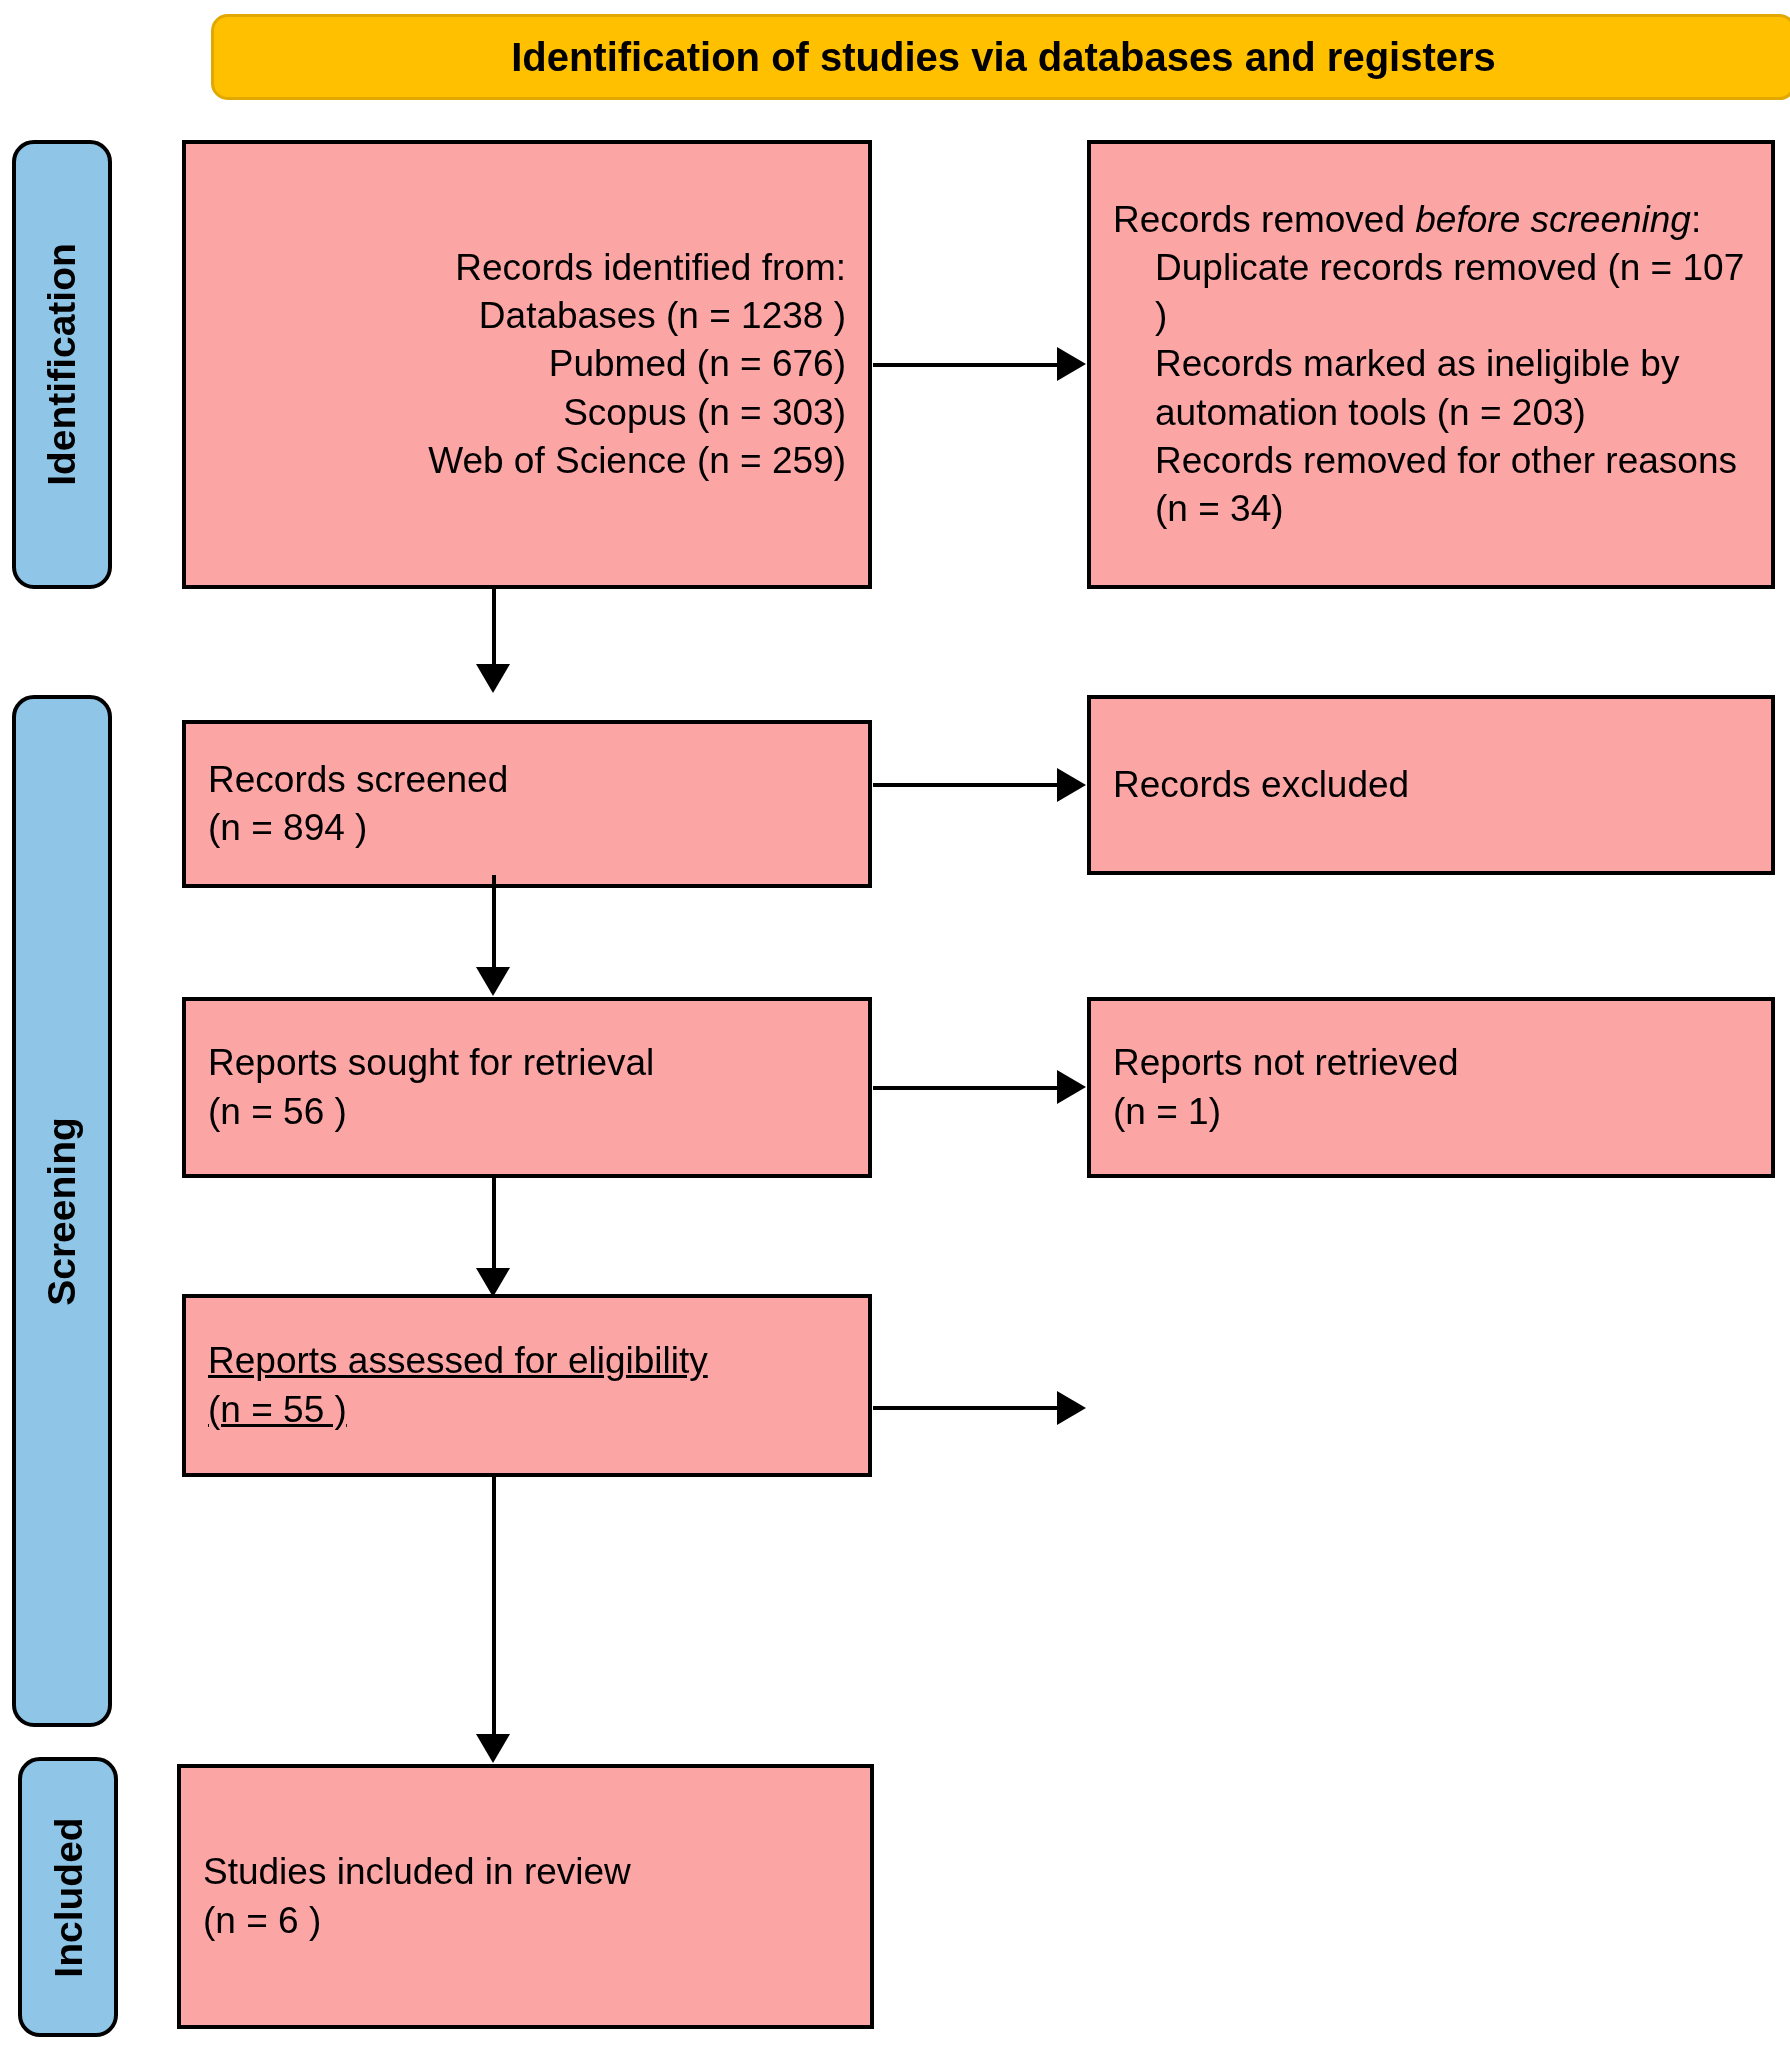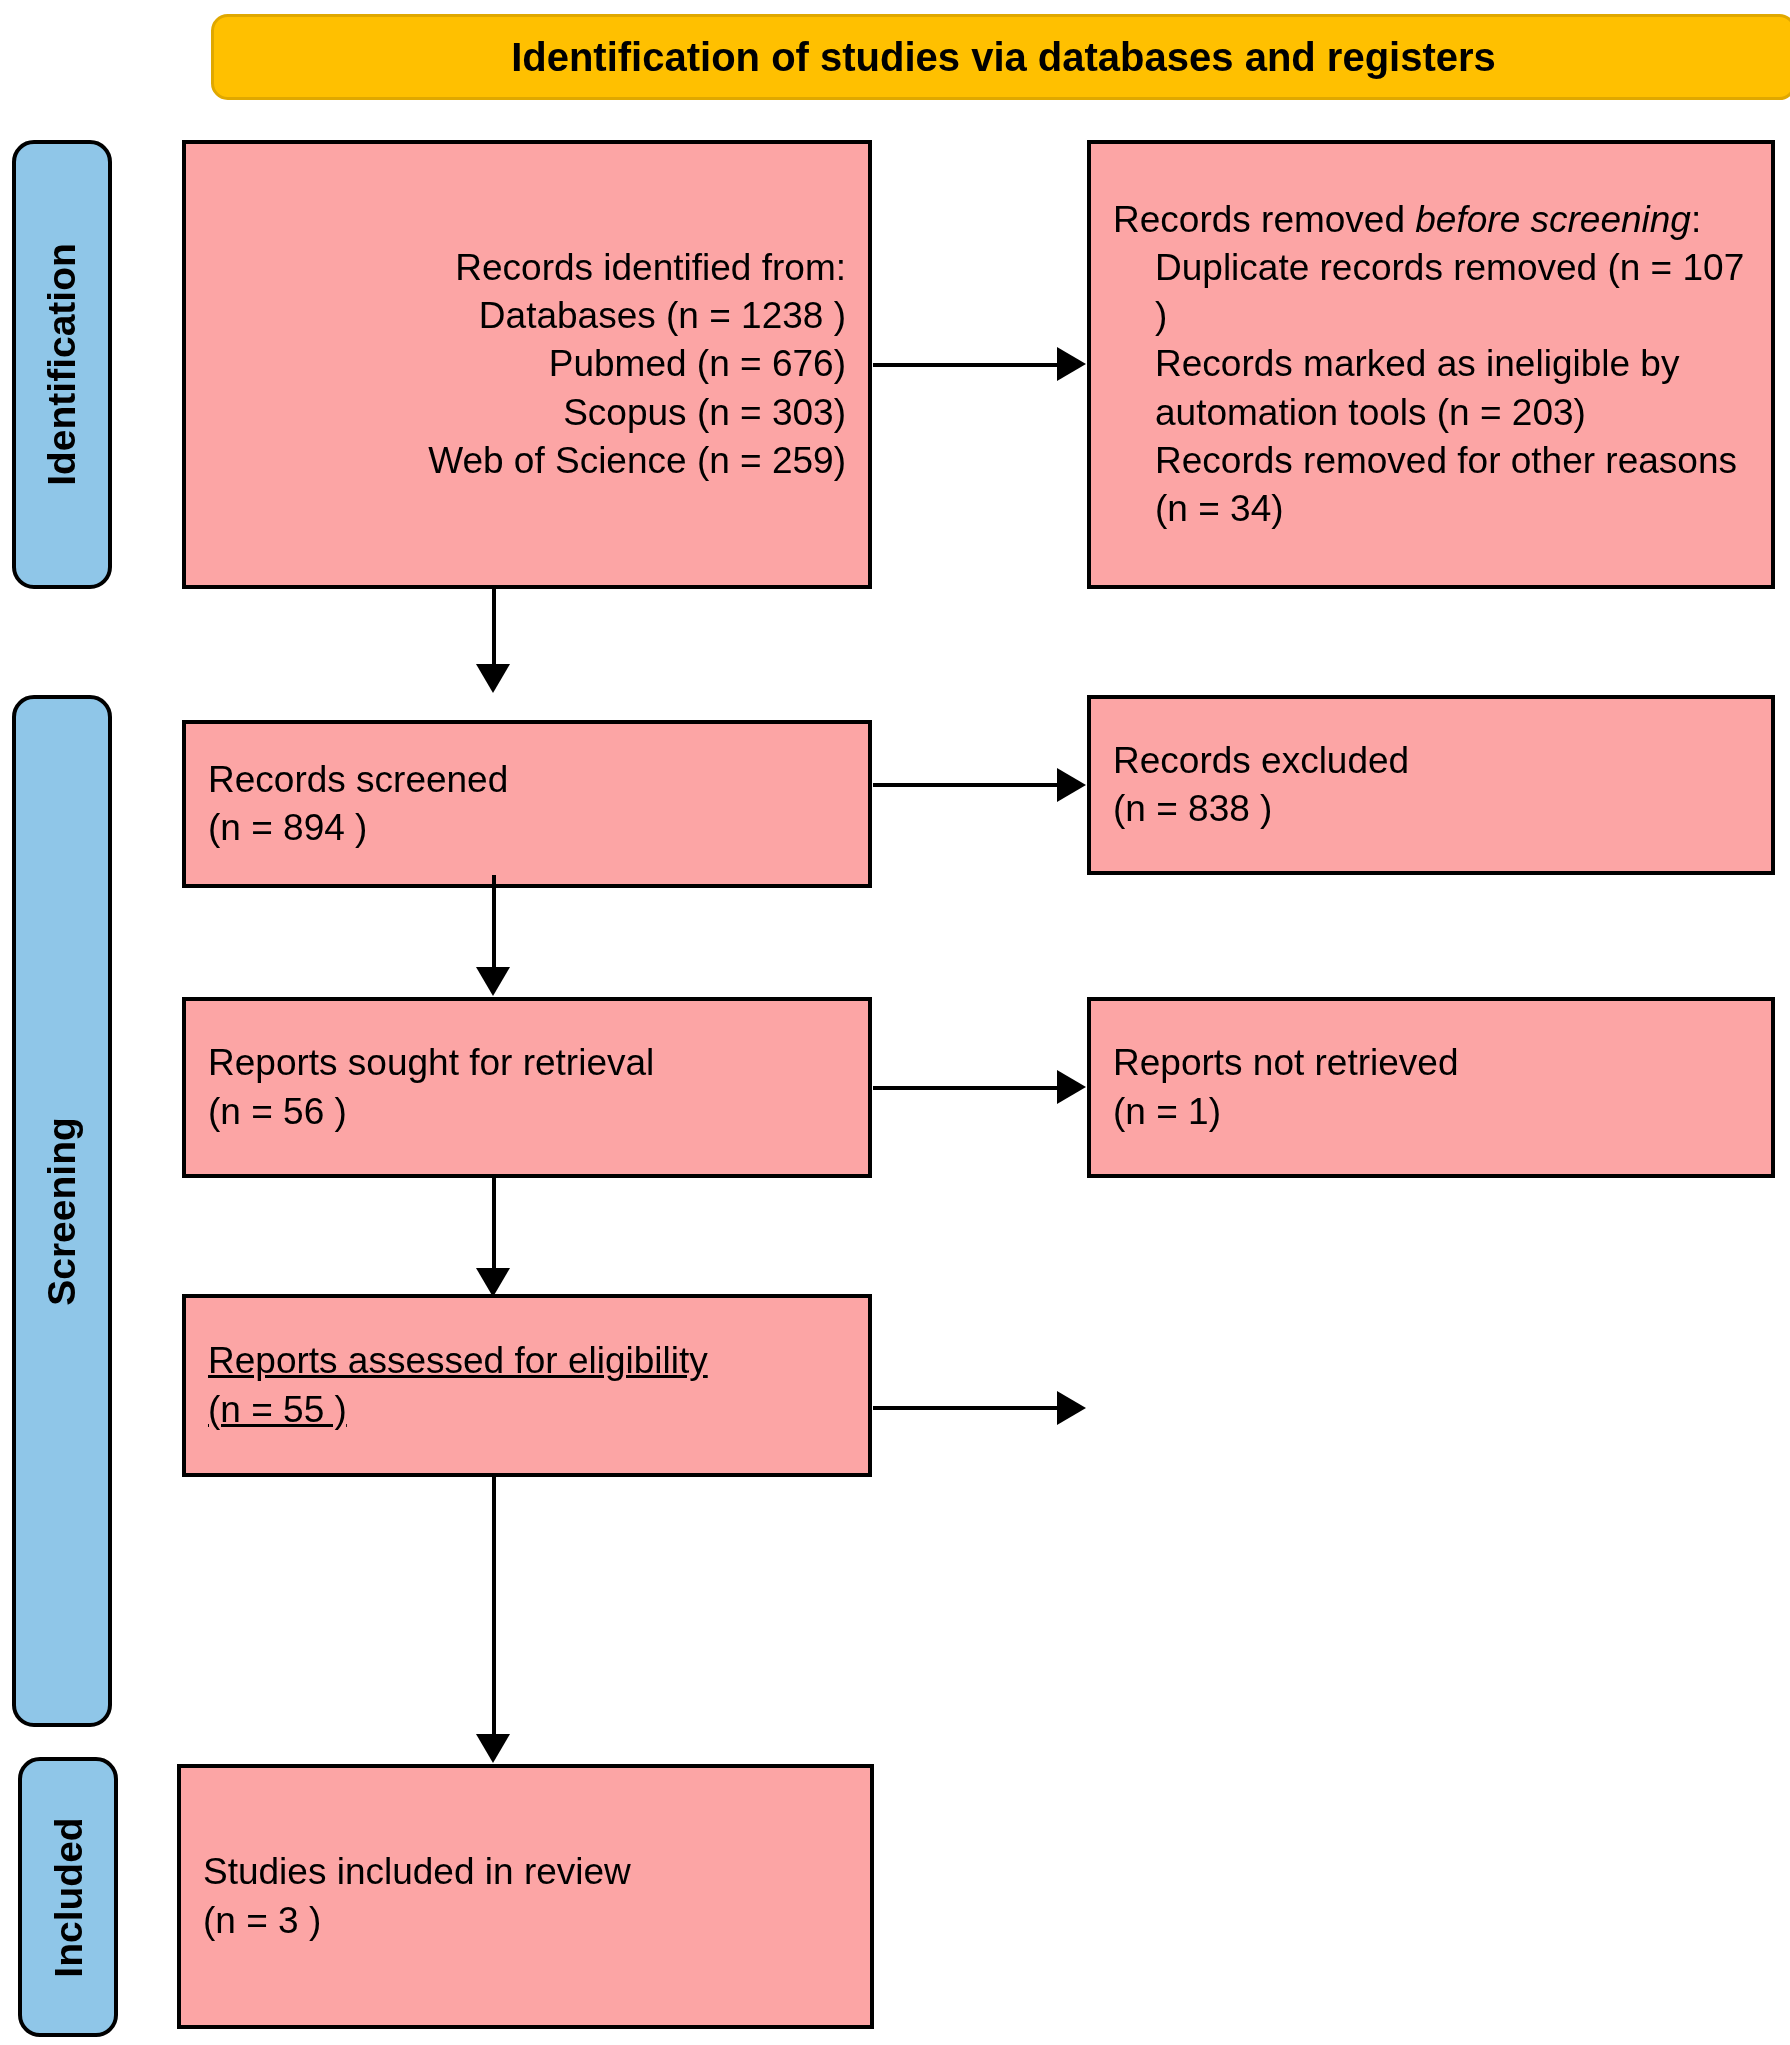--- a/index.html
+++ b/index.html
@@ -160,21 +160,20 @@
   <div class="v-line" style="left:492px; top:589px; height:76px;"></div>
   <div class="arrow-down" style="left:476px; top:664px;"></div>
 
   <div class="box" style="left:182px; top:720px; width:690px; height:168px;">
     <div class="line">Records screened</div>
     <div class="line">(n = 894 )</div>
   </div>
 
   <div class="box" style="left:1087px; top:695px; width:688px; height:180px;">
     <div class="line">Records excluded</div>
-    <div class="line">(n = 838 )</div>
   </div>
 
   <div class="h-line" style="left:873px; top:783px; width:185px;"></div>
   <div class="arrow-right" style="left:1057px; top:768px;"></div>
 
   <div class="v-line" style="left:492px; top:875px; height:93px;"></div>
   <div class="arrow-down" style="left:476px; top:967px;"></div>
 
   <div class="box" style="left:182px; top:997px; width:690px; height:181px;">
     <div class="line">Reports sought for retrieval</div>
@@ -199,17 +198,17 @@
 
 
   <div class="h-line" style="left:873px; top:1406px; width:185px;"></div>
   <div class="arrow-right" style="left:1057px; top:1391px;"></div>
 
   <div class="v-line" style="left:492px; top:1477px; height:277px;"></div>
   <div class="arrow-down" style="left:476px; top:1734px;"></div>
 
   <div class="box" style="left:177px; top:1764px; width:697px; height:265px;">
     <div class="line">Studies included in review</div>
-    <div class="line">(n = 3 )</div>
+    <div class="line">(n = 6 )</div>
   </div>
 
 </div>
 
 
 </body></html>

